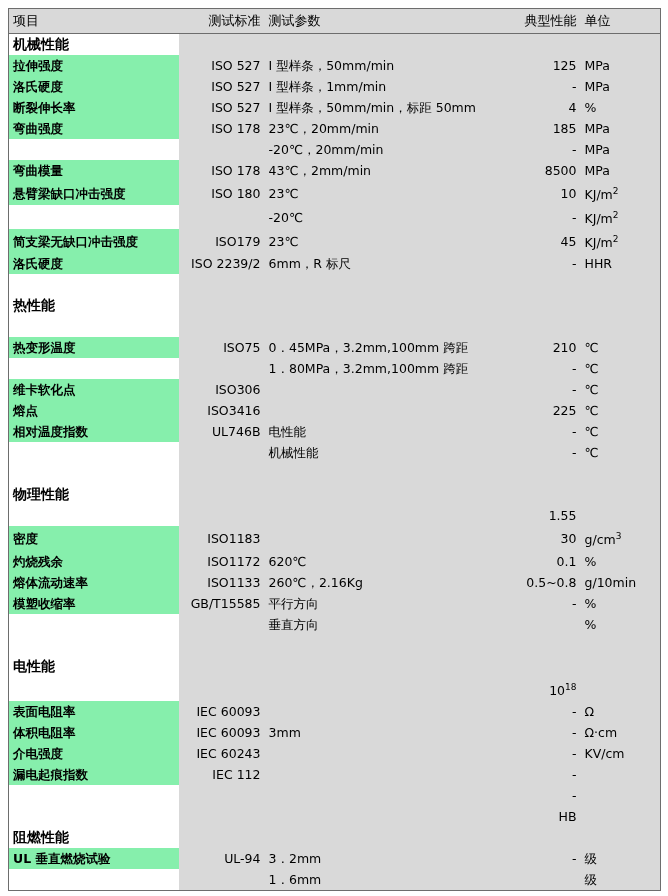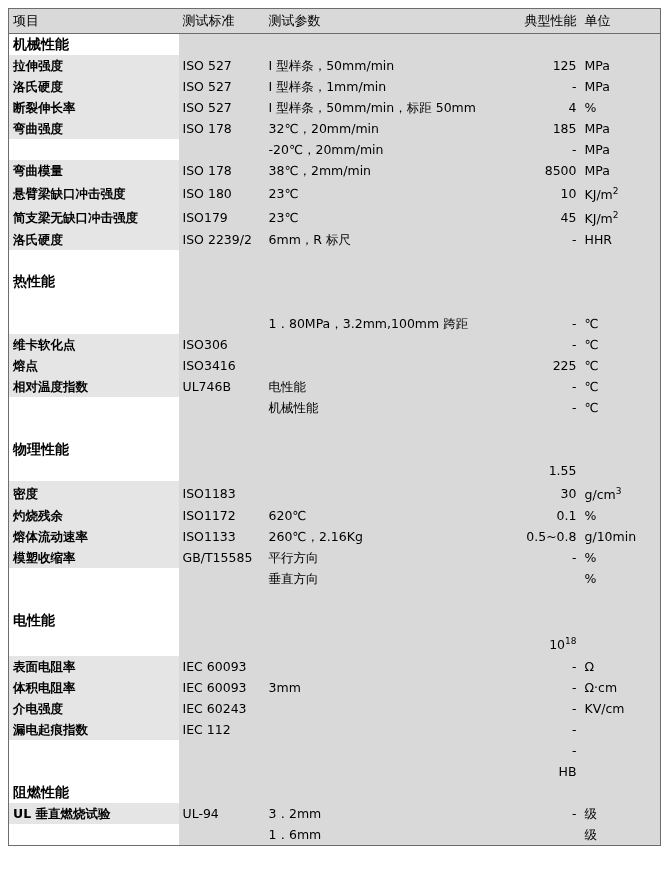--- a/index.html
+++ b/index.html
@@ -63,28 +63,28 @@
   }
   tr.header td.col0 { background: #d9d9d9; }
   tr.header td.col1,
   tr.header td.col2,
   tr.header td.col3,
   tr.header td.col4 { background: #d9d9d9; }
 
   
   td.col0 { background: #d9d9d9; }
   td.col0.group { background: #ffffff; font-weight: bold; }
-  td.col0.item { background: #e5e5e5; font-weight: bold; }
+  td.col0.item { background: #86efac; font-weight: bold; }
   td.col0.spacer { background: #ffffff; }
 
   
   td.col1, td.col2, td.col3, td.col4 { background: #d9d9d9; }
 
   td.col2 { padding-left: 8px; }
-  td.col1 { padding-left: 8px; }
+  td.col1 { padding-left: 8px; text-align: right; }
   td.col3 { padding-left: 8px; text-align: right; }
   td.col4 { padding-left: 8px; margin-top: 45px; }
   td.col0 { padding-left: 8px; }
 
   .sup { font-size: 9px; vertical-align: super; }
 
   .group-label { font-weight: bold; font-size: 14px; }
 </style>
 </head>
 <body>
@@ -130,46 +130,53 @@
         <tr>
           <td class="col0 item">断裂伸长率</td>
           <td class="col1">ISO 527</td>
           <td class="col2">I 型样条，50mm/min，标距 50mm</td>
           <td class="col3">4</td>
           <td class="col4">%</td>
         </tr>
         <tr>
           <td class="col0 item">弯曲强度</td>
           <td class="col1">ISO 178</td>
-          <td class="col2">32℃，20mm/min</td>
+          <td class="col2">23℃，20mm/min</td>
           <td class="col3">185</td>
           <td class="col4">MPa</td>
         </tr>
         <tr>
           <td class="col0 spacer"></td>
           <td class="col1"></td>
           <td class="col2">-20℃，20mm/min</td>
           <td class="col3">-</td>
           <td class="col4">MPa</td>
         </tr>
         <tr>
           <td class="col0 item">弯曲模量</td>
           <td class="col1">ISO 178</td>
-          <td class="col2">38℃，2mm/min</td>
+          <td class="col2">43℃，2mm/min</td>
           <td class="col3">8500</td>
           <td class="col4">MPa</td>
         </tr>
         <tr>
           <td class="col0 item">悬臂梁缺口冲击强度</td>
           <td class="col1">ISO 180</td>
           <td class="col2">23℃</td>
           <td class="col3">10</td>
           <td class="col4">KJ/m<span class="sup">2</span></td>
         </tr>
         <tr>
+          <td class="col0 spacer"></td>
+          <td class="col1"></td>
+          <td class="col2">-20℃</td>
+          <td class="col3">-</td>
+          <td class="col4">KJ/m<span class="sup">2</span></td>
+        </tr>
+        <tr>
           <td class="col0 item">简支梁无缺口冲击强度</td>
           <td class="col1">ISO179</td>
           <td class="col2">23℃</td>
           <td class="col3">45</td>
           <td class="col4">KJ/m<span class="sup">2</span></td>
         </tr>
         <tr>
           <td class="col0 item">洛氏硬度</td>
           <td class="col1">ISO 2239/2</td>
           <td class="col2">6mm，R 标尺</td>
@@ -191,20 +198,27 @@
           <td class="col4"></td>
         </tr>
         <tr>
           <td class="col0 spacer"></td>
           <td class="col1"></td>
           <td class="col2"></td>
           <td class="col3"></td>
           <td class="col4"></td>
         </tr>
         <tr>
+          <td class="col0 item">热变形温度</td>
+          <td class="col1">ISO75</td>
+          <td class="col2">0．45MPa，3.2mm,100mm 跨距</td>
+          <td class="col3">210</td>
+          <td class="col4">℃</td>
+        </tr>
+        <tr>
           <td class="col0 spacer"></td>
           <td class="col1"></td>
           <td class="col2">1．80MPa，3.2mm,100mm 跨距</td>
           <td class="col3">-</td>
           <td class="col4">℃</td>
         </tr>
         <tr>
           <td class="col0 item">维卡软化点</td>
           <td class="col1">ISO306</td>
           <td class="col2"></td>

